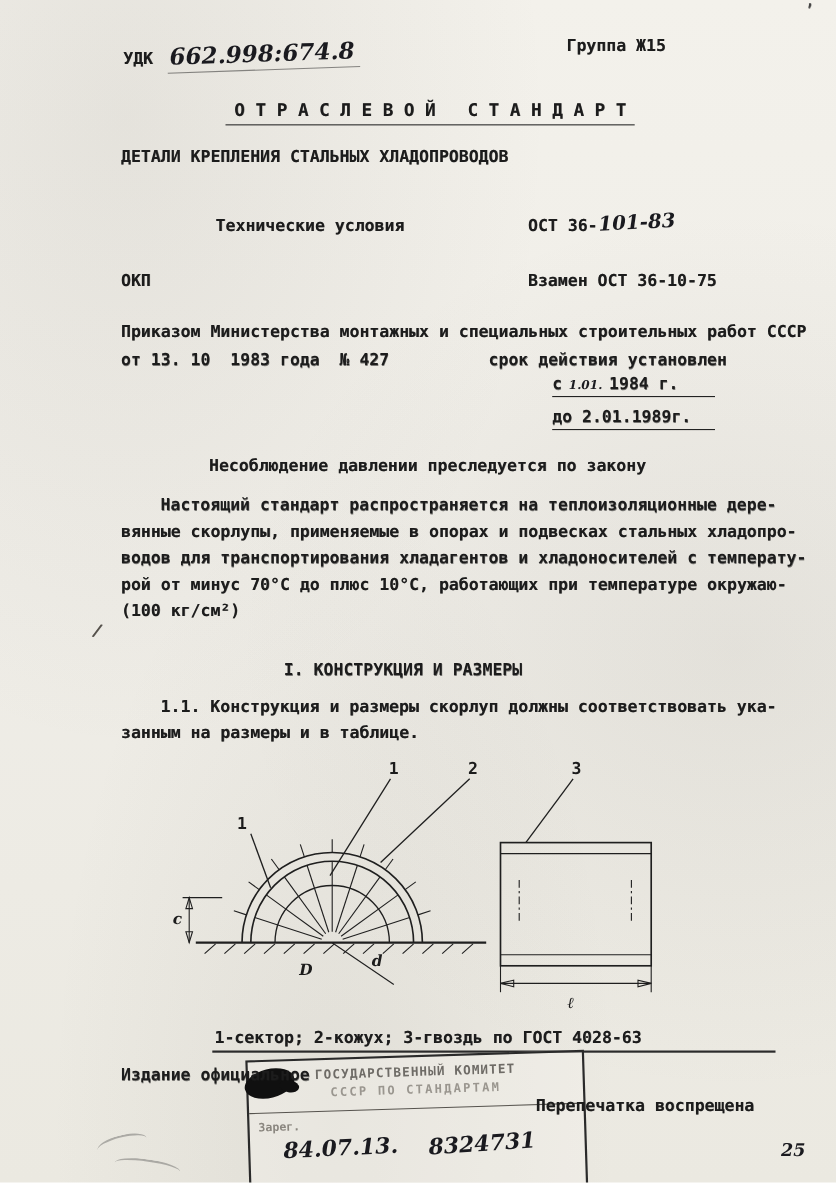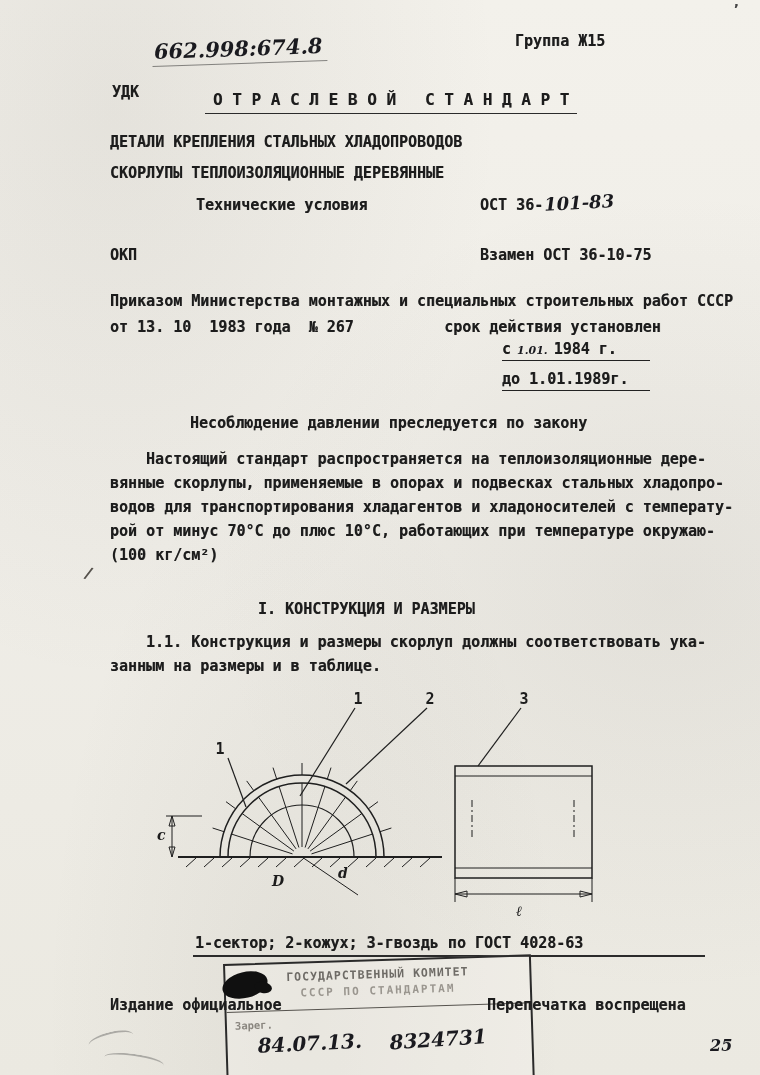--- a/index.html
+++ b/index.html
@@ -39,45 +39,44 @@
   .scribble { position:absolute; border-top:2px solid rgba(70,70,70,.38);
     border-radius:50%; }
 </style>
 </head>
 <body>
 
 <div class="sheet">
 
   <div class="t" style="left:732px; top:2px; font-size:13px; color:#444;">’</div>
 
-  <div class="t" style="left:112px; top:44px;margin-top:39px;">УДК</div>
+  <div class="t" style="left:112px; top:44px;">УДК</div>
   <div class="hand" style="position:absolute; left:152px; top:36px; font-size:21px; transform:rotate(-2deg); border-bottom:1px solid rgba(30,30,30,.5); padding:0 4px 2px 2px;">662.998:674.8</div>
   <div class="t" style="left:515px; top:32px;">Группа Ж15</div>
 
   <div class="t" style="left:213px; top:90px; font-size:16px;">О Т Р А С Л Е В О Й   С Т А Н Д А Р Т</div>
   <div class="rule" style="left:205px; top:113px; width:372px; height:1px;"></div>
 
   <div class="t" style="left:110px; top:133px;">ДЕТАЛИ КРЕПЛЕНИЯ СТАЛЬНЫХ ХЛАДОПРОВОДОВ</div>
-  <div class="t" style="left:110px; top:164px;">СКОРЛУПЫ ТЕПЛОИЗОЛЯЦИОННЫЕ ДЕРЕВЯННЫЕ</div>
   <div class="t" style="left:196px; top:196px;">Технические условия</div>
   <div class="t" style="left:480px; top:196px;">ОСТ 36-</div>
   <div class="hand" style="position:absolute; left:544px; top:192px; font-size:18px; transform:rotate(-3deg);">101-83</div>
 
   <div class="t" style="left:110px; top:246px;">ОКП</div>
   <div class="t" style="left:480px; top:246px;">Взамен ОСТ 36-10-75</div>
 
   <div class="t" style="left:110px; top:292px;">Приказом Министерства монтажных и специальных строительных работ СССР</div>
-  <div class="t" style="left:110px; top:318px;">от 13. 10  1983 года  № 267          срок действия установлен</div>
+  <div class="t" style="left:110px; top:318px;">от 13. 10  1983 года  № 427          срок действия установлен</div>
 
   <div class="u" style="position:absolute; left:502px; top:340px; width:148px; display:flex; gap:6px; align-items:baseline;">
     <span class="t" style="position:static;">с</span>
     <span class="hand" style="font-size:11px;">1.01.</span>
     <span class="t" style="position:static;">1984 г.</span>
   </div>
-  <div class="t u" style="left:502px; top:370px; width:148px;">до 1.01.1989г.</div>
+  <div class="t u" style="left:502px; top:370px; width:148px;">до 2.01.1989г.</div>
 
   <div class="t" style="left:190px; top:414px;">Несоблюдение давлении преследуется по закону</div>
 
   <div class="para" style="position:absolute; left:110px; top:450px; width:636px;">
     <div class="t indent" style="position:static;">Настоящий стандарт распространяется на теплоизоляционные дере-</div>
     <div class="t" style="position:static;">вянные скорлупы, применяемые в опорах и подвесках стальных хладопро-</div>
     <div class="t" style="position:static;">водов для транспортирования хладагентов и хладоносителей с температу-</div>
     <div class="t" style="position:static;">рой от минус 70°С до плюс 10°С, работающих при температуре окружаю-</div>
     <div class="t" style="position:static;">(100 кг/см²)</div>
   </div>
@@ -191,20 +190,20 @@
     <div class="rule" style="left:0; top:46px; width:100%; height:1px; background:#55524d;"></div>
     <div class="t" style="left:8px; top:54px; font-size:10.5px; color:#8a867f; text-shadow:none;">Зарег.</div>
     <div style="position:absolute; left:30px; top:68px; display:flex; gap:28px; align-items:baseline;">
       <span class="hand" style="font-size:20px; transform:rotate(-1deg);">84.07.13.</span>
       <span class="hand" style="font-size:20px; transform:rotate(-2deg);">8324731</span>
     </div>
   </div>
   <div class="blob" style="left:222px; top:972px; width:46px; height:26px; transform:rotate(-14deg);"></div>
   <div class="blob" style="left:254px; top:982px; width:18px; height:11px; transform:rotate(10deg);"></div>
 
-  <div class="t" style="left:110px; top:996px;">Издание официальное</div>
+  <div class="t" style="left:110px; top:968px;">Издание официальное</div>
   <div class="t" style="left:487px; top:996px;">Перепечатка воспрещена</div>
   <div class="hand" style="position:absolute; left:710px; top:1022px; font-size:16px;margin-top:14px;">25</div>
 
   <div class="scribble" style="left:88px; top:1032px; width:46px; height:16px; transform:rotate(-14deg);"></div>
   <div class="scribble" style="left:104px; top:1054px; width:60px; height:14px; transform:rotate(8deg);"></div>
 
 </div>
 
 </body></html>

